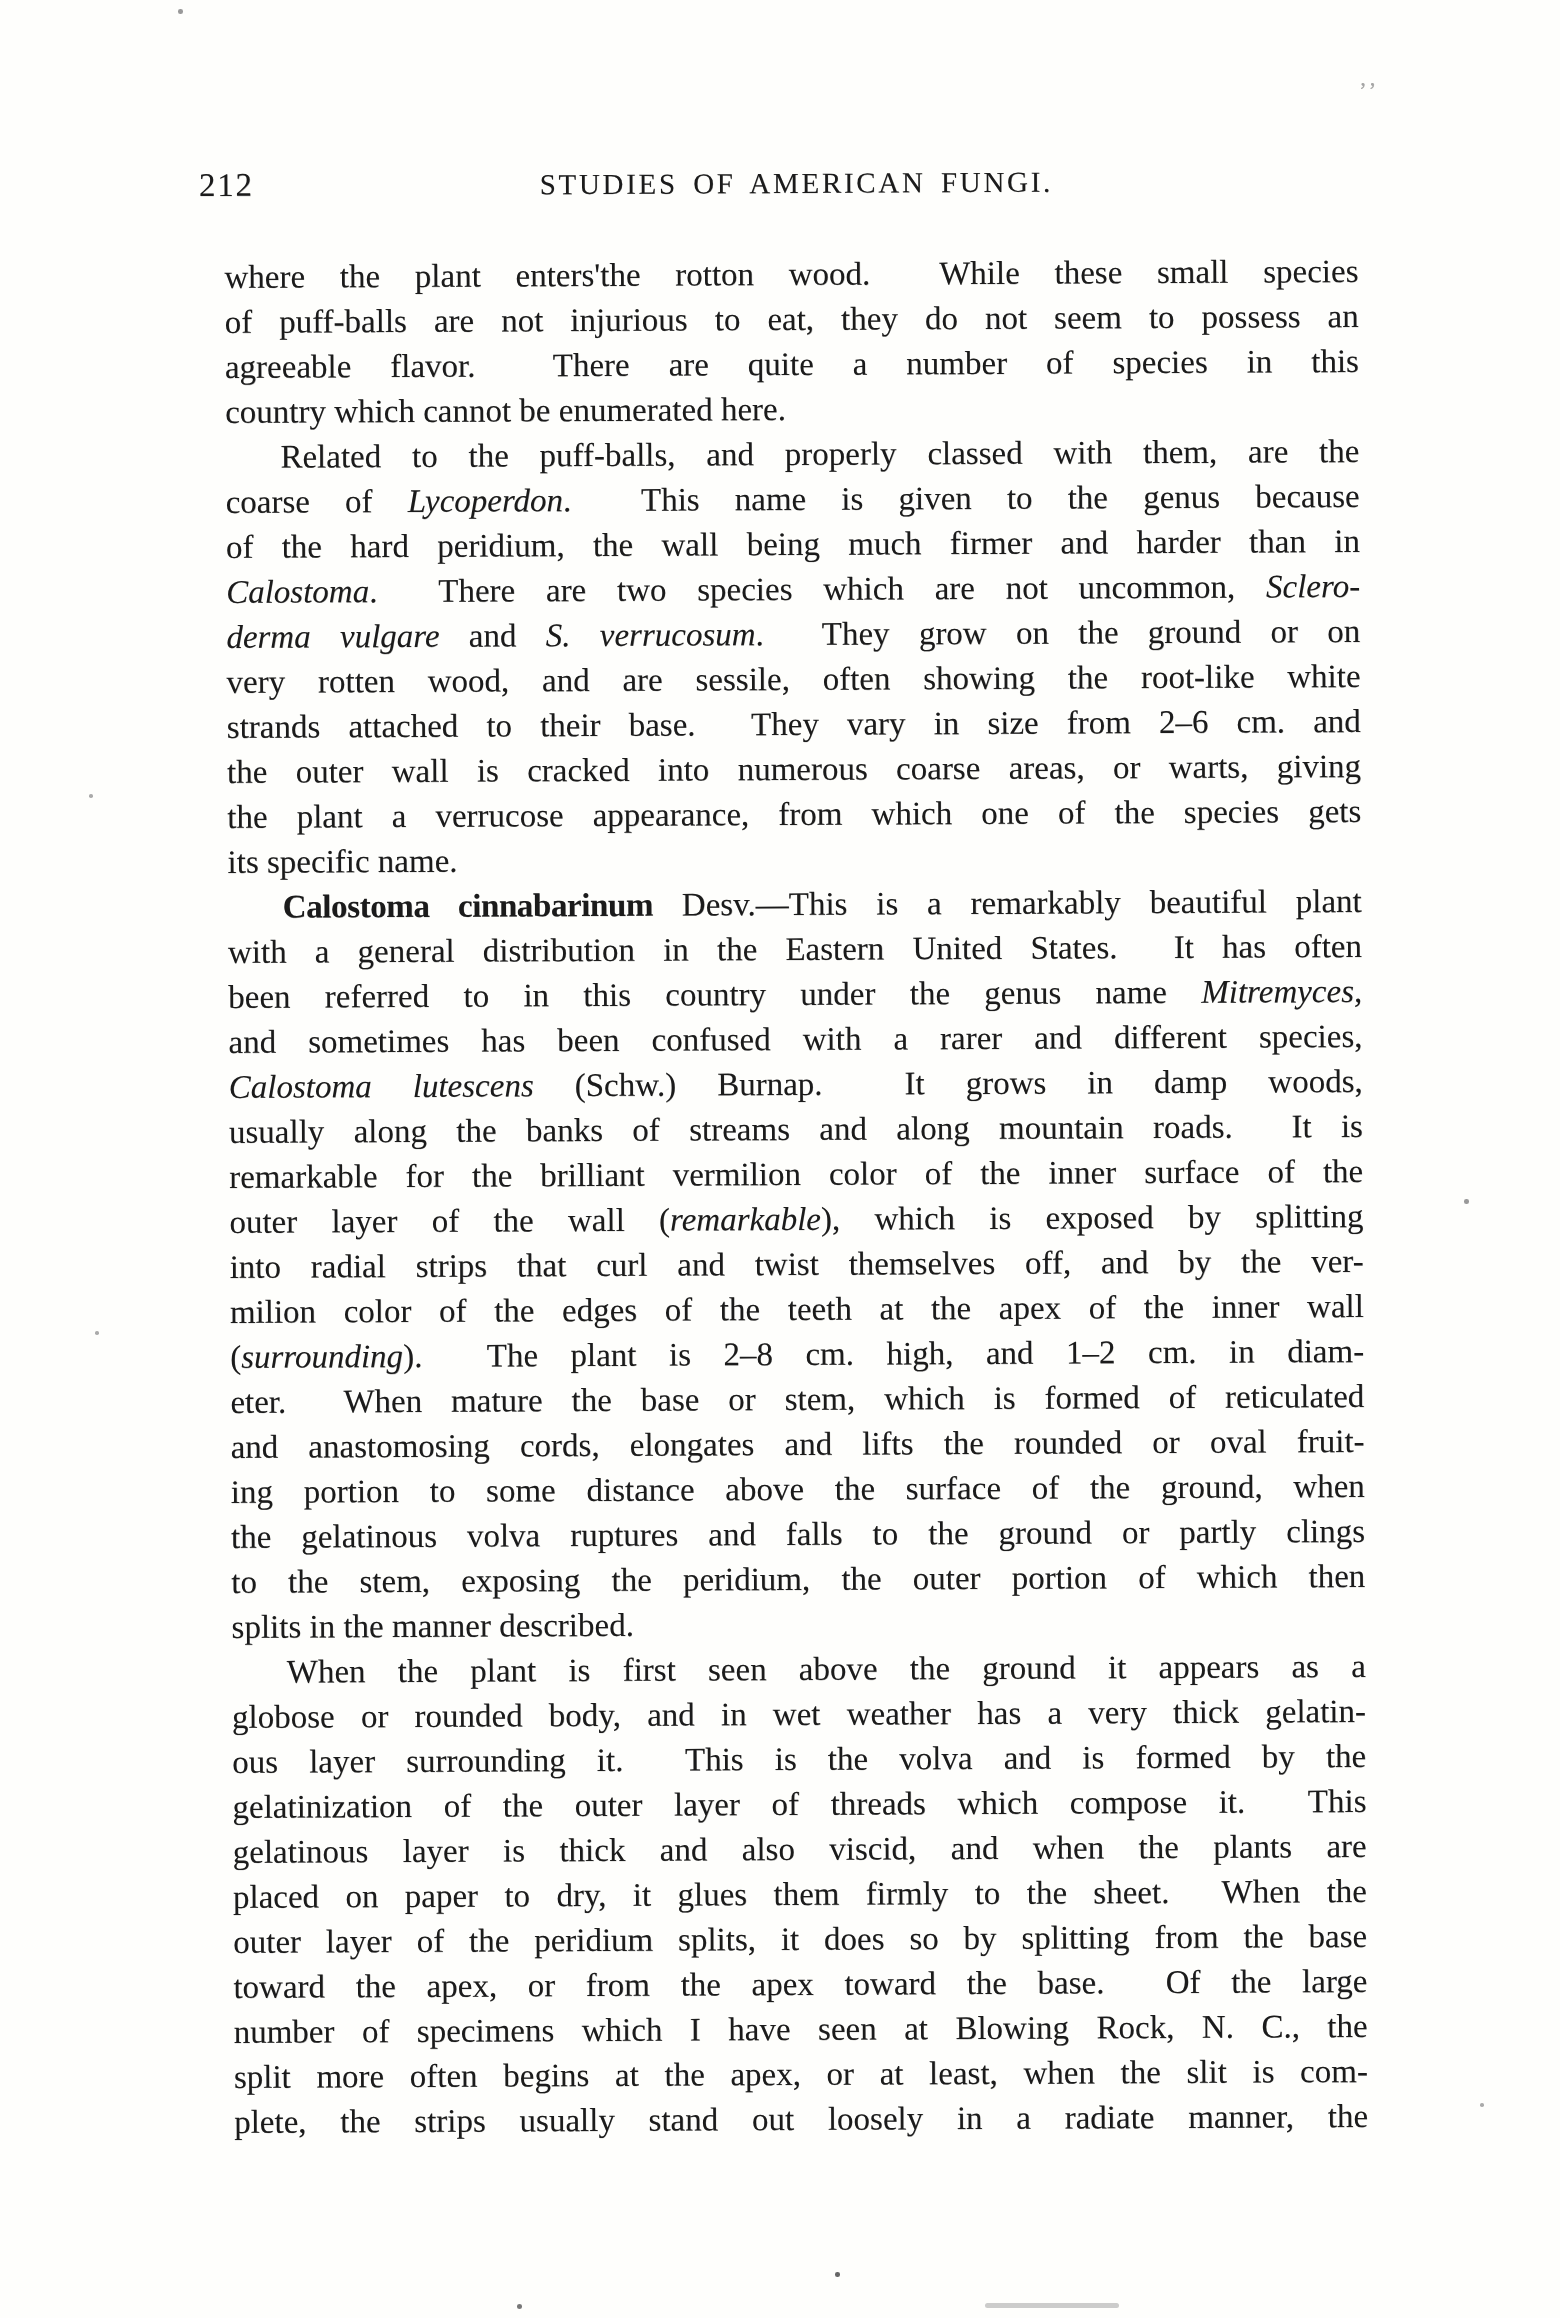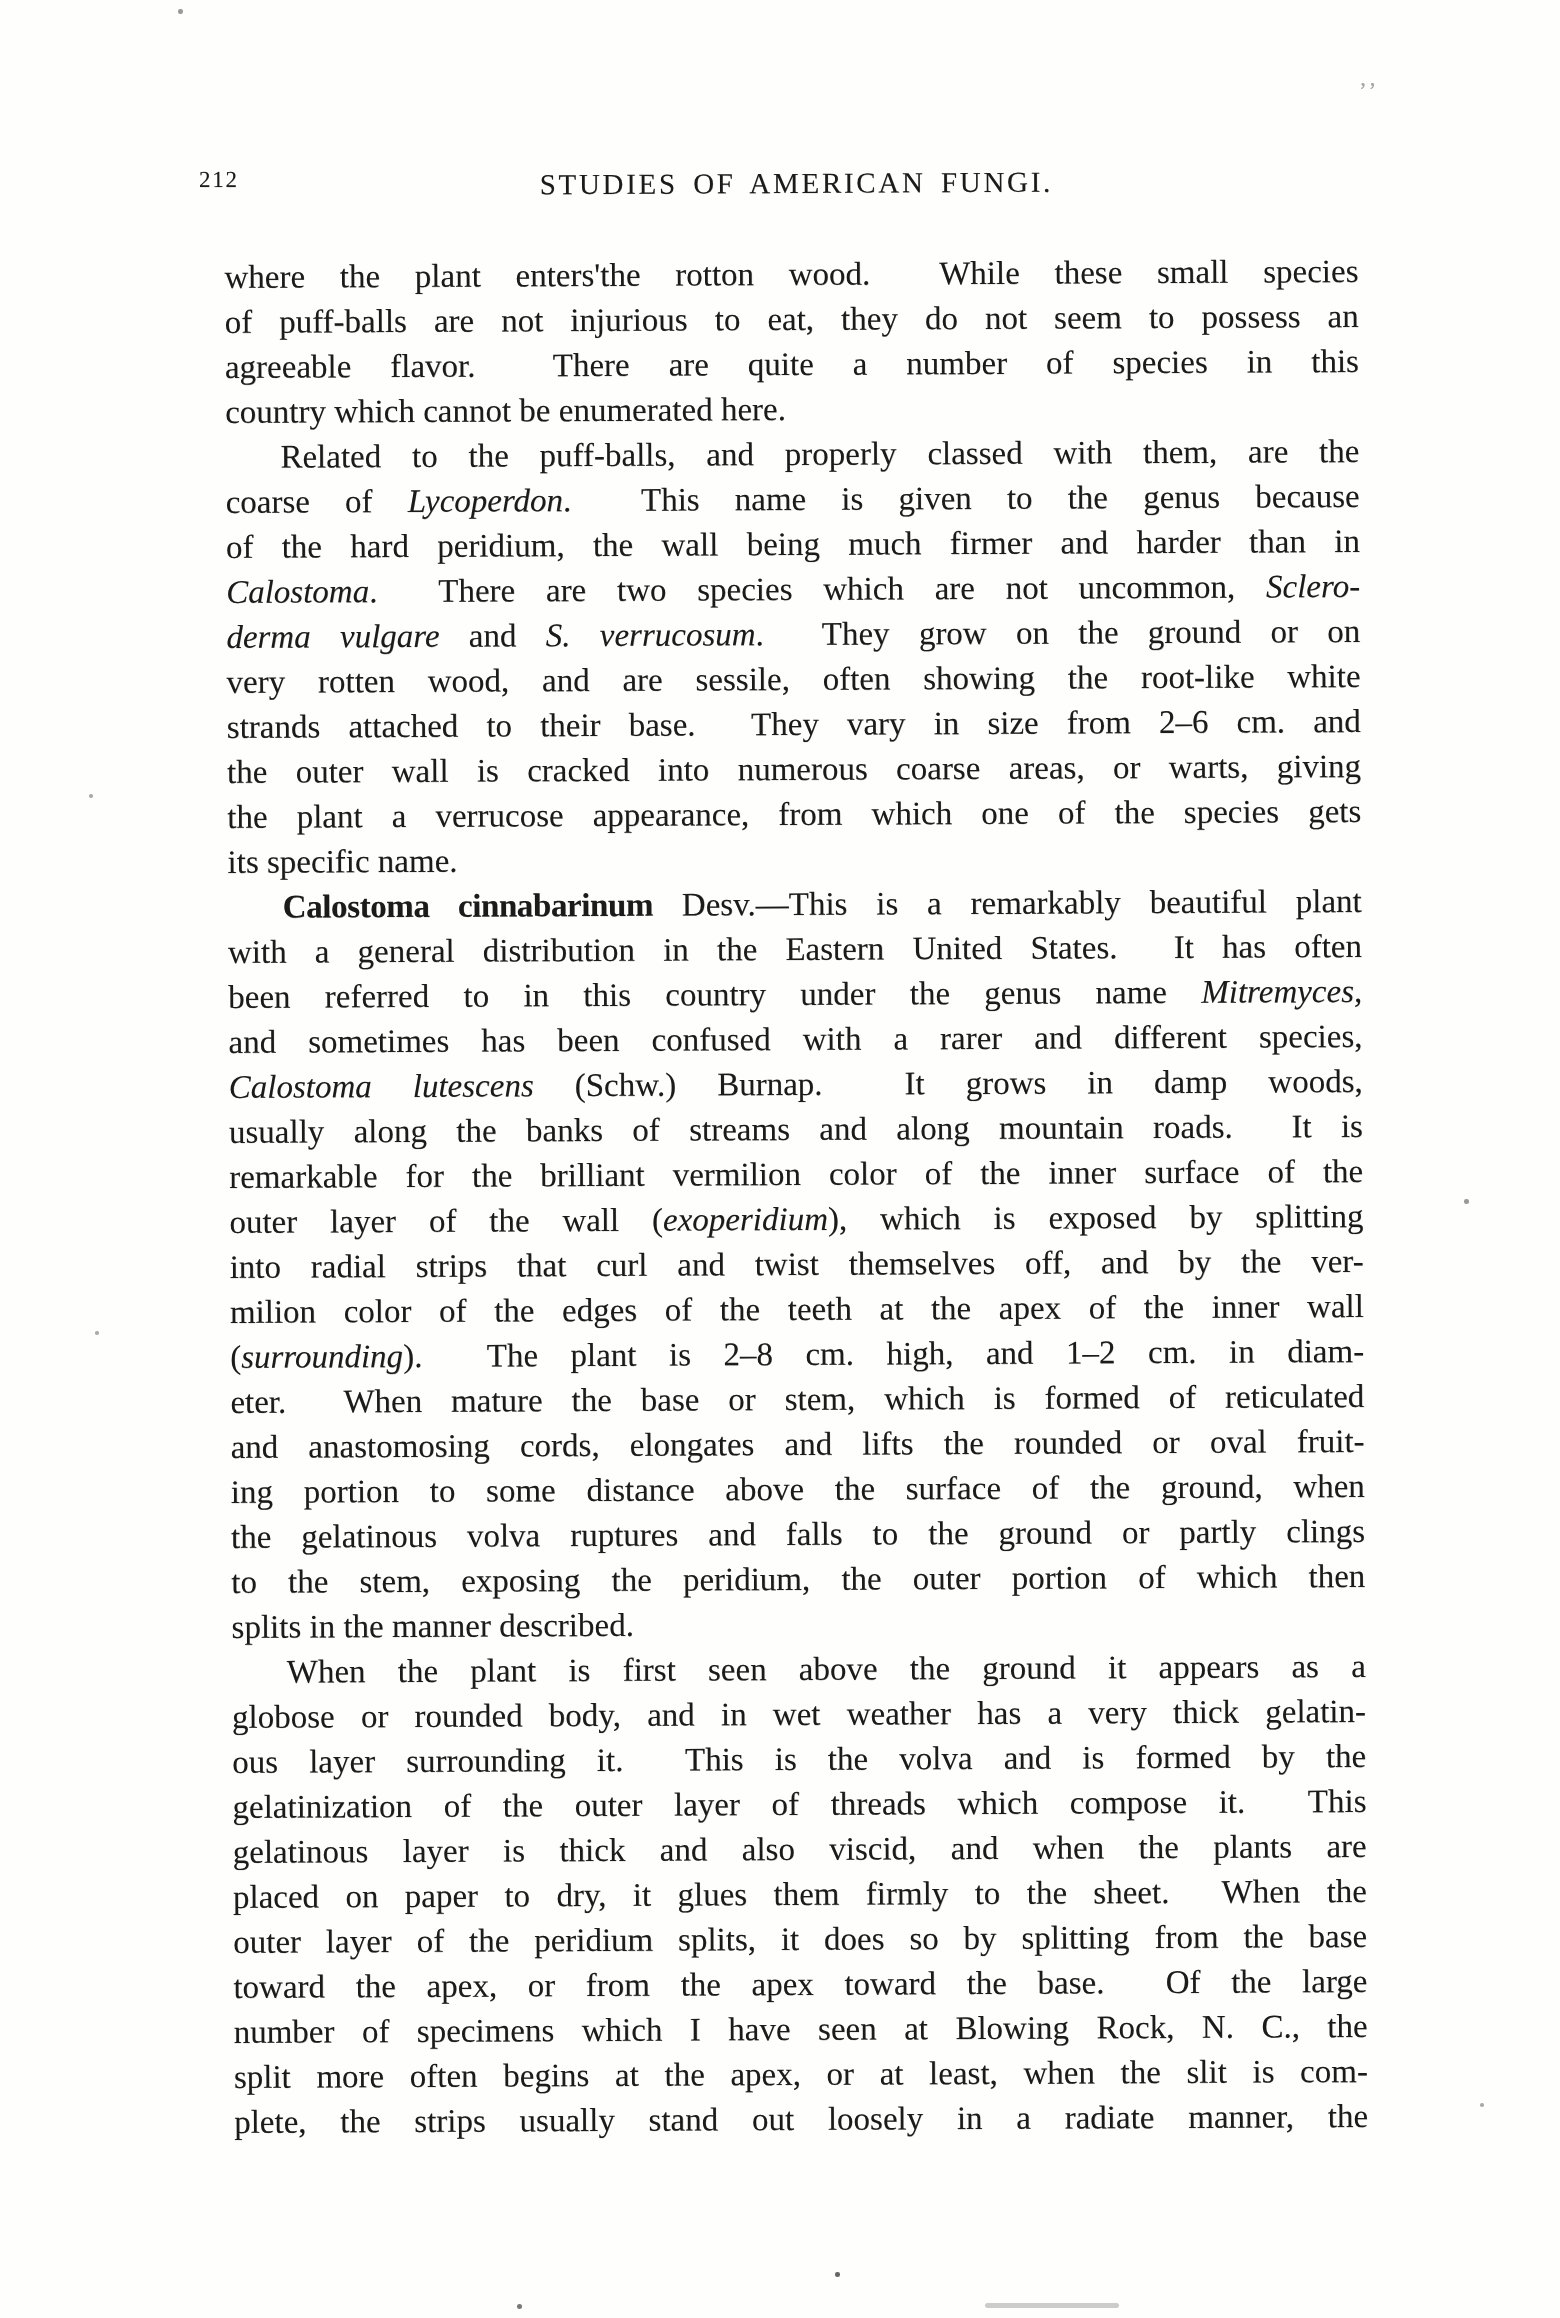--- a/index.html
+++ b/index.html
@@ -23,21 +23,21 @@
     position: absolute;
     top: 164px;
     left: 223px;
     width: 1134px;
     height: 39px;
   }
   .pagenum {
     position: absolute;
     left: -25px;
     top: 0;
-    font-size: 23px;
+    font-size: 33px;
     letter-spacing: 1.8px;
   }
   .running-title {
     position: absolute;
     left: 0; right: 0;
     top: 2.7px;
     text-align: center;
     text-indent: 10.7px;
     font-size: 29px;
     letter-spacing: 2.7px;
@@ -102,21 +102,21 @@
           <div class="ln"><span>its specific name.</span></div>
         </div>
         <div class="para">
           <div class="ln j ind"><span class="bd">Calostoma cinnabarinum</span><span> Desv.—This is a remarkably beautiful plant</span></div>
           <div class="ln j"><span>with a general distribution in the Eastern United States.  It has often</span></div>
           <div class="ln j"><span>been referred to in this country under the genus name </span><span class="it">Mitremyces,</span></div>
           <div class="ln j"><span>and sometimes has been confused with a rarer and different species,</span></div>
           <div class="ln j"><span class="it">Calostoma lutescens</span><span> (Schw.) Burnap.  It grows in damp woods,</span></div>
           <div class="ln j"><span>usually along the banks of streams and along mountain roads.  It is</span></div>
           <div class="ln j"><span>remarkable for the brilliant vermilion color of the inner surface of the</span></div>
-          <div class="ln j"><span>outer layer of the wall (</span><span class="it">exoperidium</span><span>), which is exposed by splitting</span></div>
+          <div class="ln j"><span>outer layer of the wall (</span><span class="it">remarkable</span><span>), which is exposed by splitting</span></div>
           <div class="ln j"><span>into radial strips that curl and twist themselves off, and by the ver-</span></div>
           <div class="ln j"><span>milion color of the edges of the teeth at the apex of the inner wall</span></div>
           <div class="ln j"><span>(</span><span class="it">surrounding</span><span>).  The plant is 2–8 cm. high, and 1–2 cm. in diam-</span></div>
           <div class="ln j"><span>eter.  When mature the base or stem, which is formed of reticulated</span></div>
           <div class="ln j"><span>and anastomosing cords, elongates and lifts the rounded or oval fruit-</span></div>
           <div class="ln j"><span>ing portion to some distance above the surface of the ground, when</span></div>
           <div class="ln j"><span>the gelatinous volva ruptures and falls to the ground or partly clings</span></div>
           <div class="ln j"><span>to the stem, exposing the peridium, the outer portion of which then</span></div>
           <div class="ln"><span>splits in the manner described.</span></div>
         </div>

